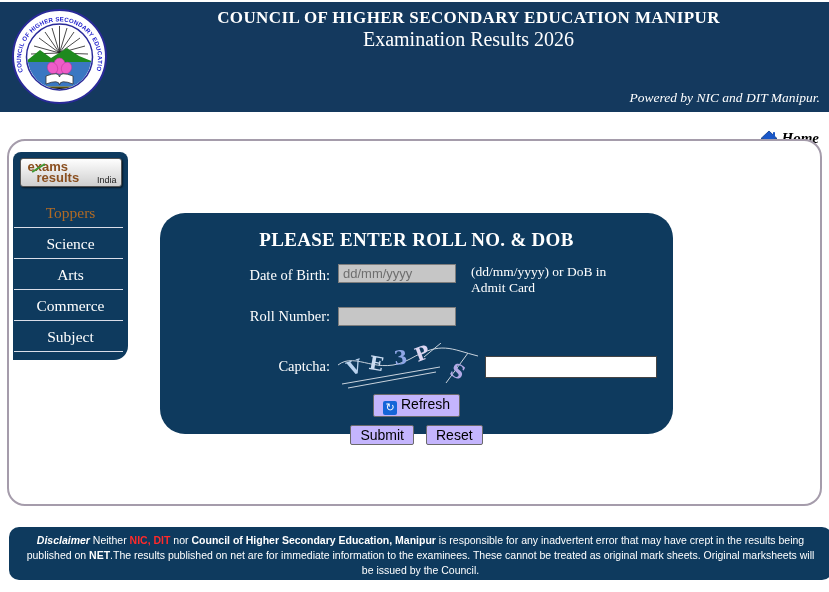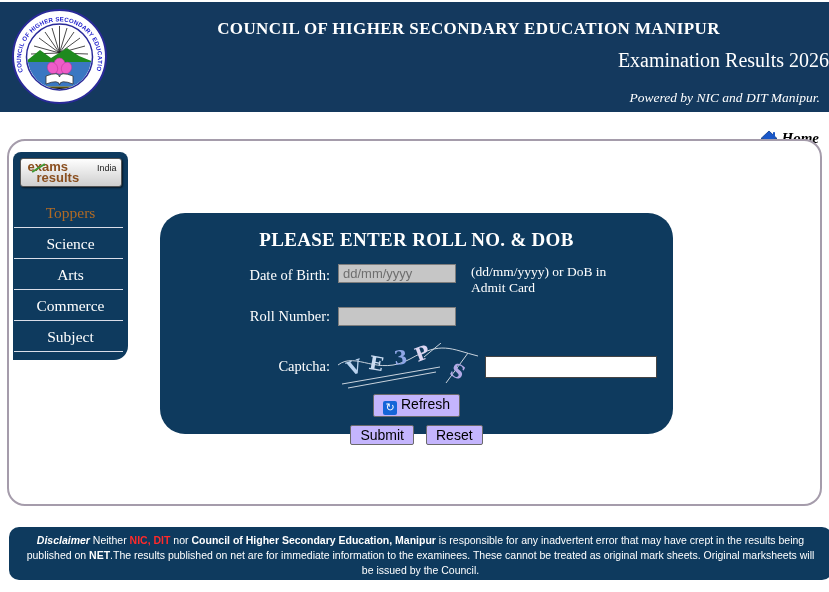--- a/index.html
+++ b/index.html
@@ -6,22 +6,22 @@
   html,body { margin:0; padding:0; }
   body {
     width:829px; height:592px; position:relative; overflow:hidden;
     background:#ffffff;
     font-family:"Liberation Serif","DejaVu Serif",serif;
   }
 
   
   .header { position:absolute; top:2px; left:0; width:829px; height:110px; background:#14395e; }
   .header-text { margin-left:108px; color:#fff; }
-  .header-title { text-align:center; font-weight:bold; font-size:17px; padding-top:17px; letter-spacing:.4px; }
-  .header-subtitle { text-align:right; font-size:20px; margin-top:10px; }
+  .header-title { text-align:center; font-weight:bold; font-size:17px; padding-top:6px; letter-spacing:.4px; }
+  .header-subtitle { text-align:center; font-size:20px; }
   .powered-by { position:absolute; right:9px; bottom:6px; color:#fff; font-style:italic; font-size:13.5px; }
   .logo-seal { position:absolute; left:11px; top:6px; width:97px; height:97px; }
 
   
   .home-bar { position:absolute; top:128px; left:0; width:829px; height:26px; }
   .home-link { position:absolute; right:10px; top:2px; display:flex; align-items:center; gap:4px;
     font-weight:bold; font-style:italic; font-size:15px; color:#000; cursor:pointer; text-decoration:none; }
 
   
   .main-box { position:absolute; top:139px; left:7px; width:815px; height:367px;
@@ -29,21 +29,21 @@
 
   
   .sidebar { position:absolute; left:4px; top:11px; width:115px; background:#0e3a5e;
     border-radius:8px 8px 14px 0; padding-bottom:8px; }
   .sidebar-logo { width:102px; height:29px; margin:6px auto 10px auto; position:relative;
     background:linear-gradient(#fefefe,#cfcfcf); border:1px solid #555; border-radius:3px;
     box-shadow:1px 1px 2px rgba(0,0,0,.6); font-family:"Liberation Sans",sans-serif; }
   .sl-line1 { position:absolute; left:7px; top:0px; color:#8a4f1f; font-weight:bold; font-size:13px; }
   .sl-line2 { position:absolute; left:16px; top:11px; color:#8a4f1f; font-weight:bold; font-size:13px; }
   .sl-accent { position:absolute; left:10px; top:8px; width:15px; height:2px; background:#3f9a35; transform:rotate(-32deg); }
-  .sl-suffix { position:absolute; right:4px; bottom:13px; color:#222; font-size:9px; }
+  .sl-suffix { position:absolute; right:4px; bottom:1px; color:#222; font-size:9px; }
   .menu-item { color:#fff; font-size:15.5px; text-align:center; padding:7px 0 5px 0; cursor:pointer; }
   .menu-item.highlighted { color:#b06a25; }
   .menu-sep { border-bottom:1px solid #d9dde8; margin:0 5px 0 1px; }
 
   
   .form-panel { position:absolute; left:151px; top:72px; width:513px; height:221px;
     background:#0e3a5e; border-radius:25px; color:#fff; }
   .form-title { text-align:center; font-weight:bold; font-size:19px; margin-top:16px; letter-spacing:.3px; }
   .form-row { display:flex; align-items:center; }
   .form-label { width:178px; text-align:right; padding-right:8px; font-size:14.5px; flex:none; }

